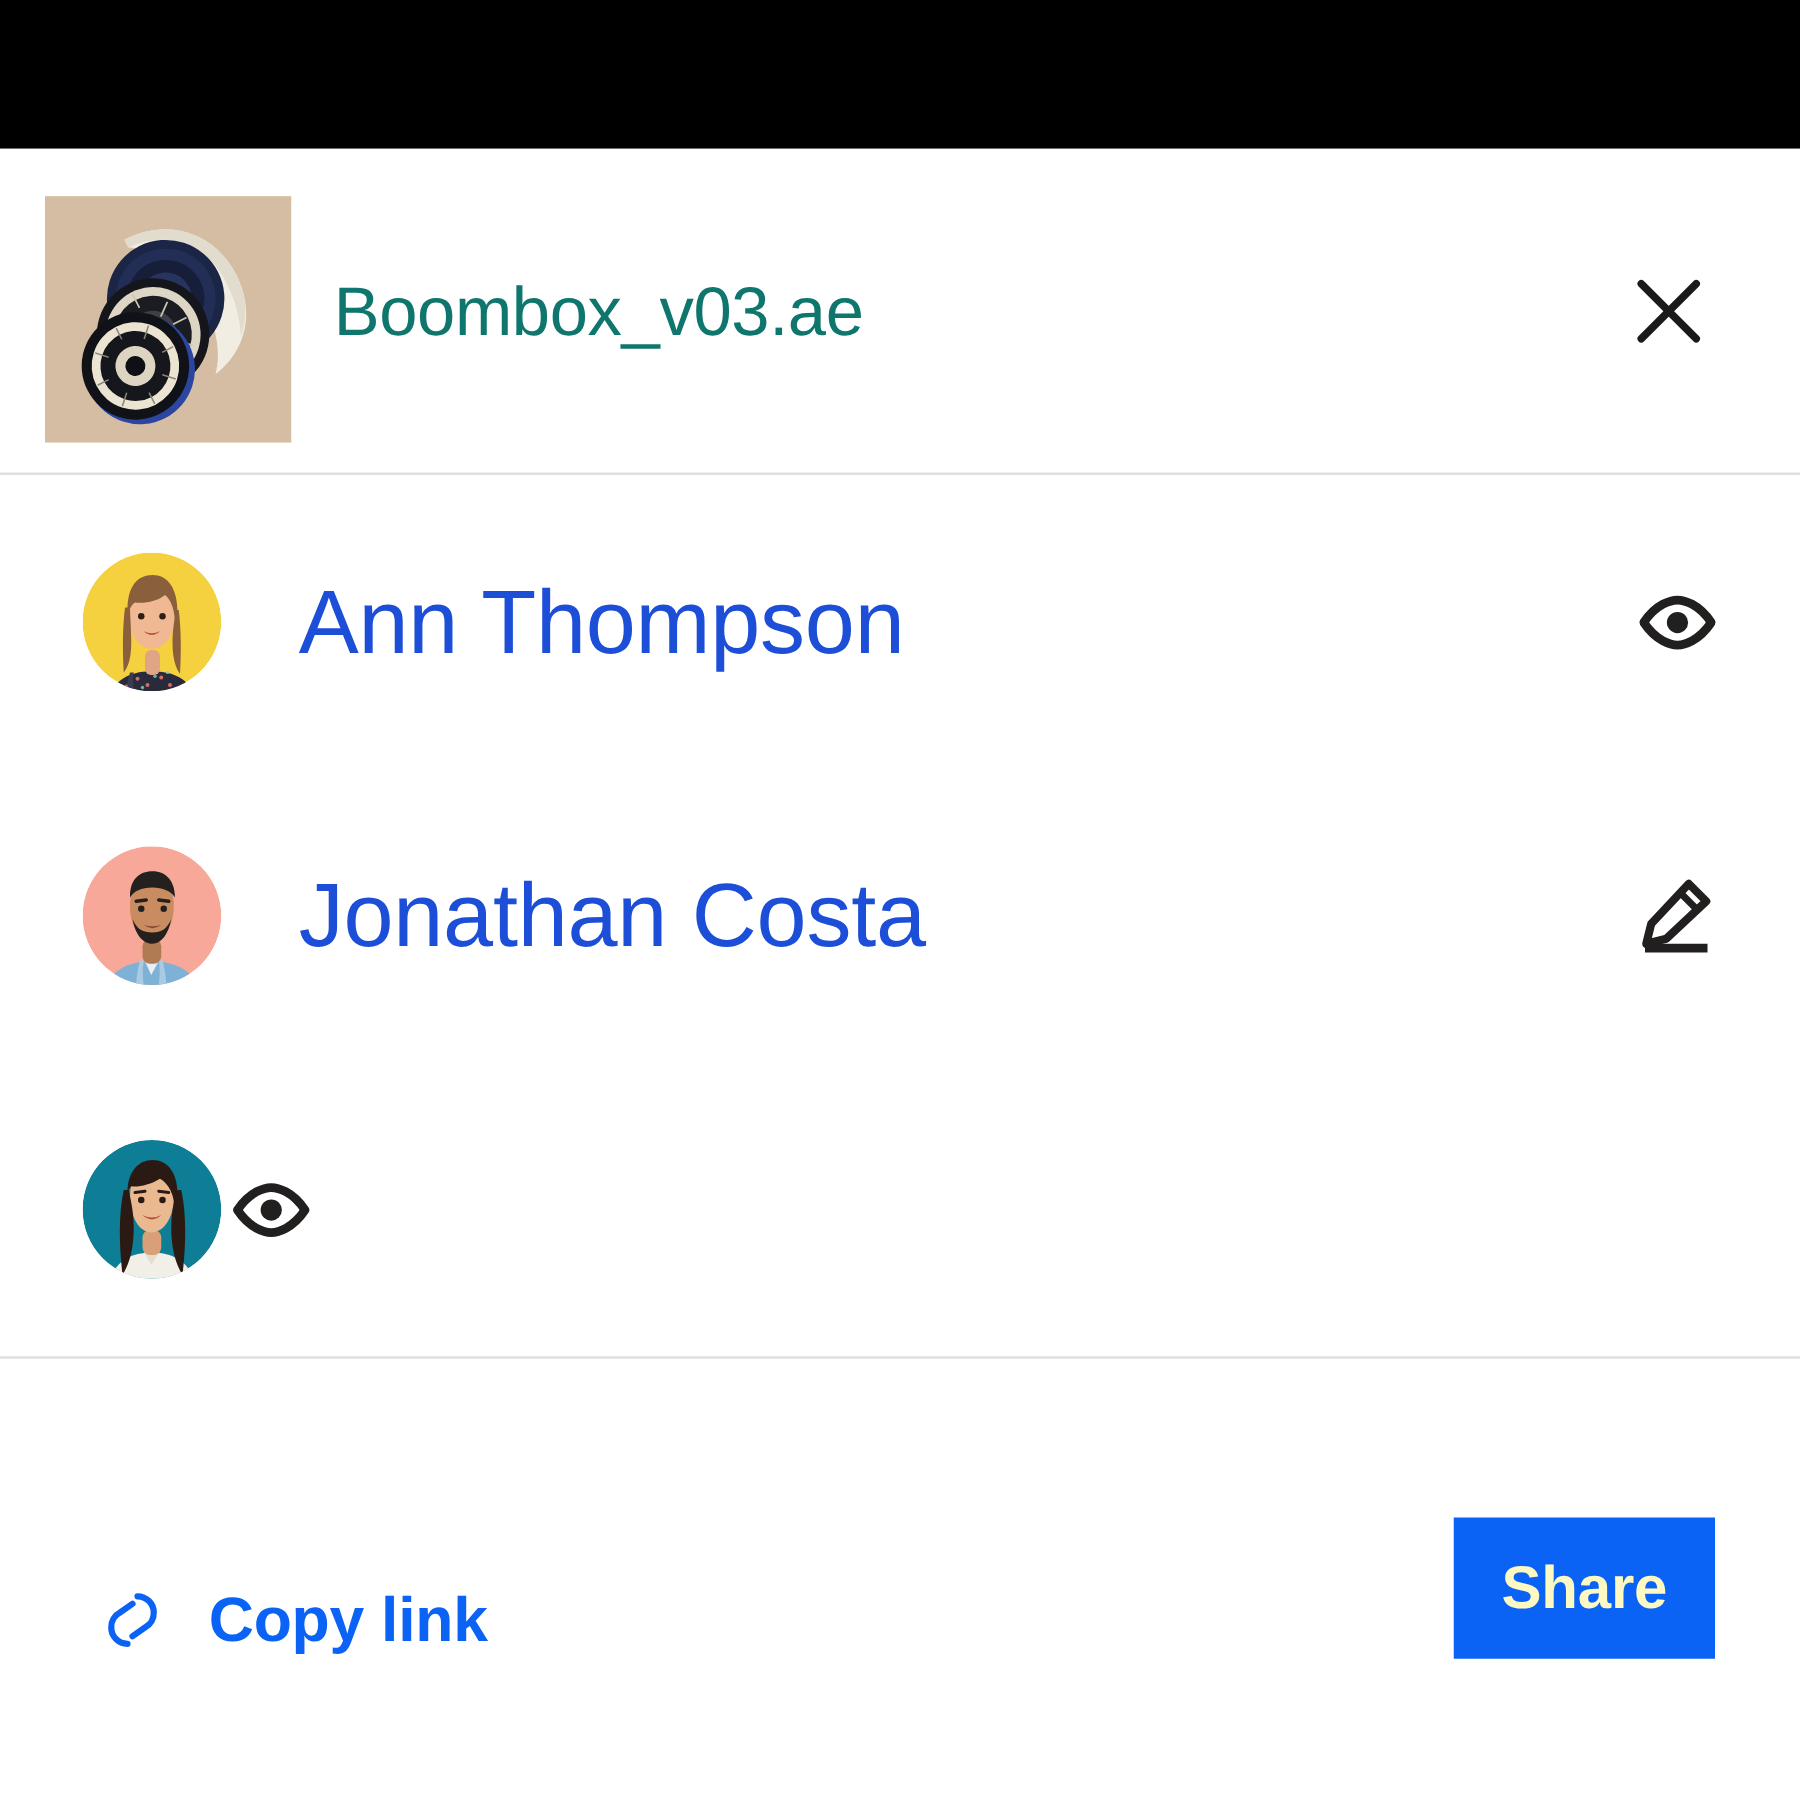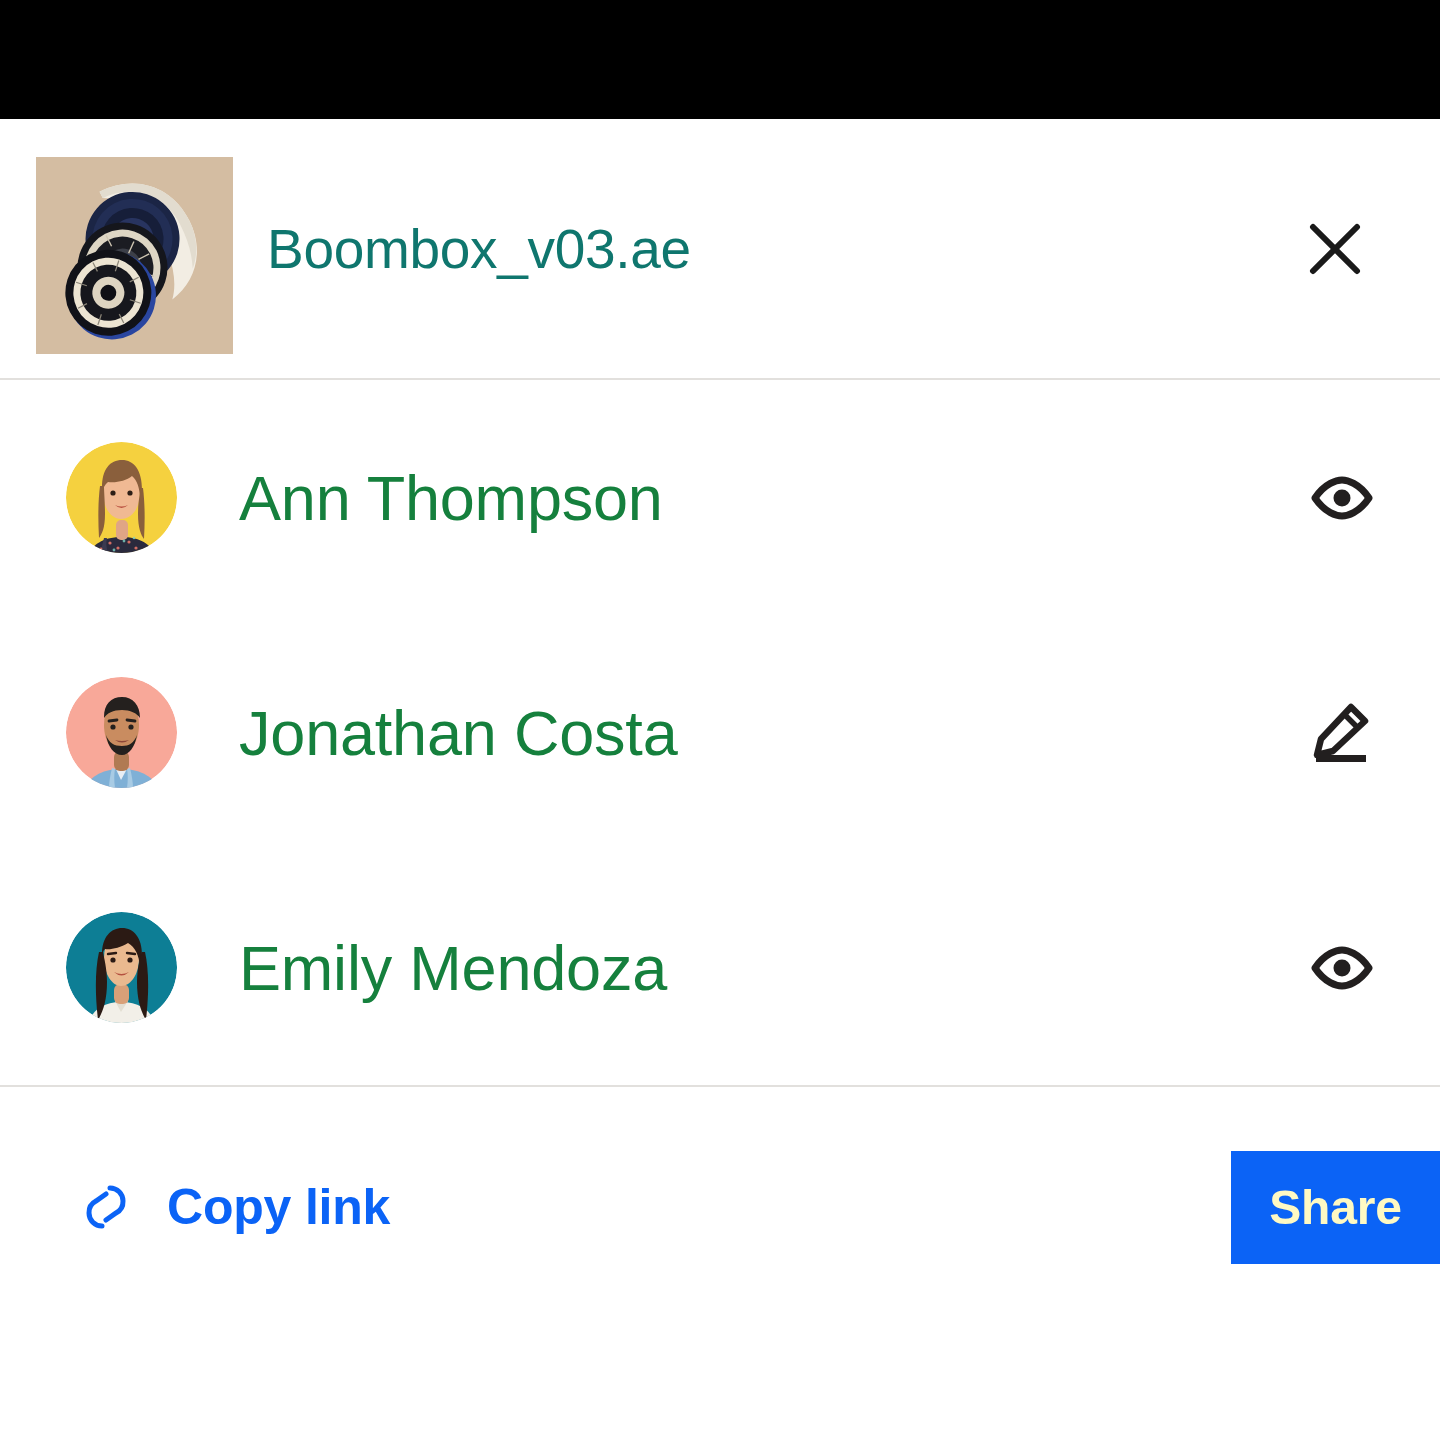--- a/index.html
+++ b/index.html
@@ -93,44 +93,45 @@
     width:111px; height:111px;
     border-radius:50%;
     overflow:hidden;
     flex:0 0 auto;
     position:relative;
   }
   .avatar svg { display:block; width:111px; height:111px; }
 
   .person-name {
     margin-left:62px;
-    font-size:63px;
+    font-size:72px;
     font-weight:400;
-    color:#15803d;
+    color:#1d4ed8;
     letter-spacing:-0.2px;
     white-space:nowrap;
     flex:1 1 auto;
   }
   .perm-btn {
     flex:0 0 auto;
     width:80px; height:80px;
     display:flex; align-items:center; justify-content:center;
     background:none; border:none;
     cursor:pointer;
   }
   .perm-btn svg { display:block; }
 
   
   .dlg-footer {
     position:relative;
     height:240px;
     display:flex;
-    align-items:center;
+    align-items:flex-end;
     justify-content:space-between;
     padding-left:75px;
+    padding-right:68px;
   }
   .copy-link {
     display:flex;
     align-items:center;
     gap:30px;
     background:none; border:none;
     cursor:pointer;
     padding:0;
   }
   .copy-link-label {
@@ -321,21 +322,20 @@
               <path d="M36 42 C36 25 45 16 56 16 C68 16 76 26 76 43 C76 48 75 52 74 55 C73 43 69 35 62 31 C54 36 44 38 39 37 C37 39 36 41 36 46 Z" fill="#2b1a14"></path>
               <path d="M33 40 C29 58 29 82 32 108 C37 100 41 88 41 70 C41 56 38 46 37 40 Z" fill="#2b1a14"></path>
               <path d="M79 40 C83 58 83 82 80 108 C75 100 71 88 71 70 C71 56 74 46 76 40 Z" fill="#2b1a14"></path>
               <path d="M42 42 L50 41 M61 41 L69 42" stroke="#2b1a14" stroke-width="2.4" stroke-linecap="round"></path>
               <circle cx="47" cy="48" r="2.6" fill="#2b1a14"></circle>
               <circle cx="64" cy="48" r="2.6" fill="#2b1a14"></circle>
               <path d="M48 60 Q55.5 67 63 60 Q55.5 64 48 60 Z" fill="#b4503f"></path>
             </g>
           </svg>
         </div>
-        <div class="person-name">Emily Mendoza</div>
         <button class="perm-btn">
           <span>
             <svg width="62" height="44" viewBox="0 0 62 44" xmlns="http://www.w3.org/2000/svg">
               <path d="M4 22 C14 7 26 4 31 4 C36 4 48 7 58 22 C48 37 36 40 31 40 C26 40 14 37 4 22 Z" fill="none" stroke="#221f1f" stroke-width="7" stroke-linejoin="round"></path>
               <circle cx="31" cy="22" r="8.5" fill="#221f1f"></circle>
             </svg>
           </span>
         </button>
       </div>
 

